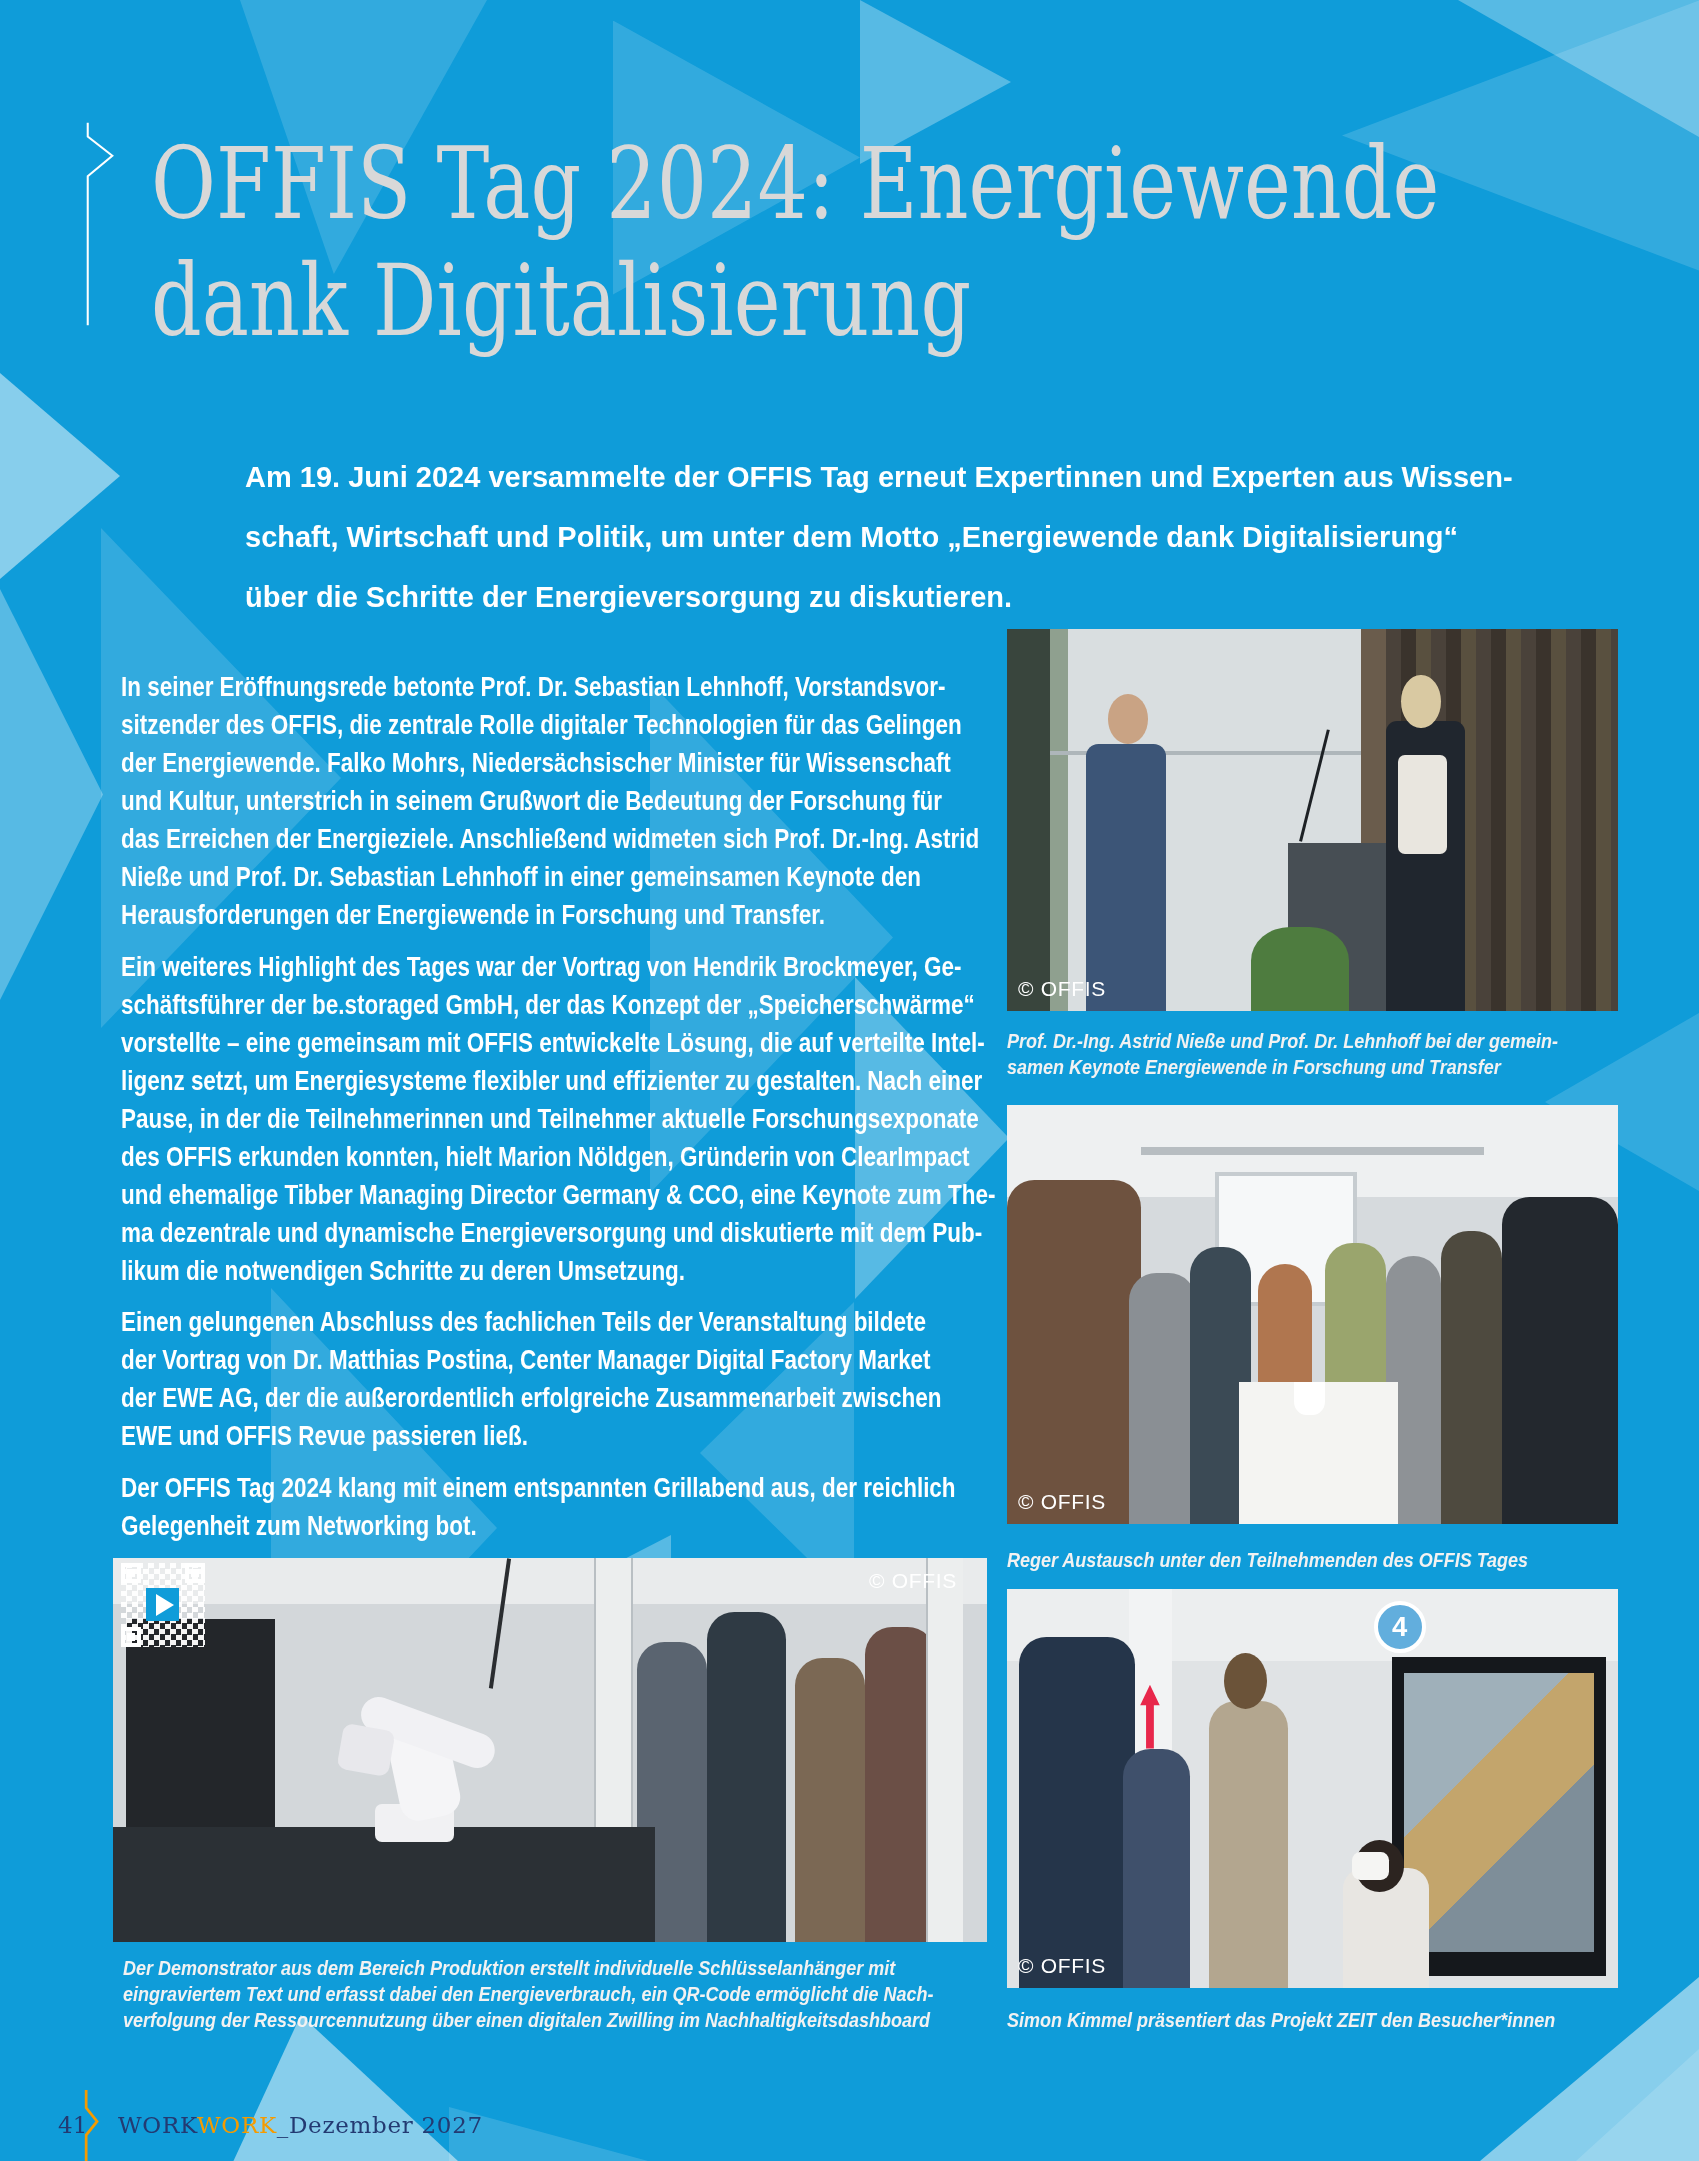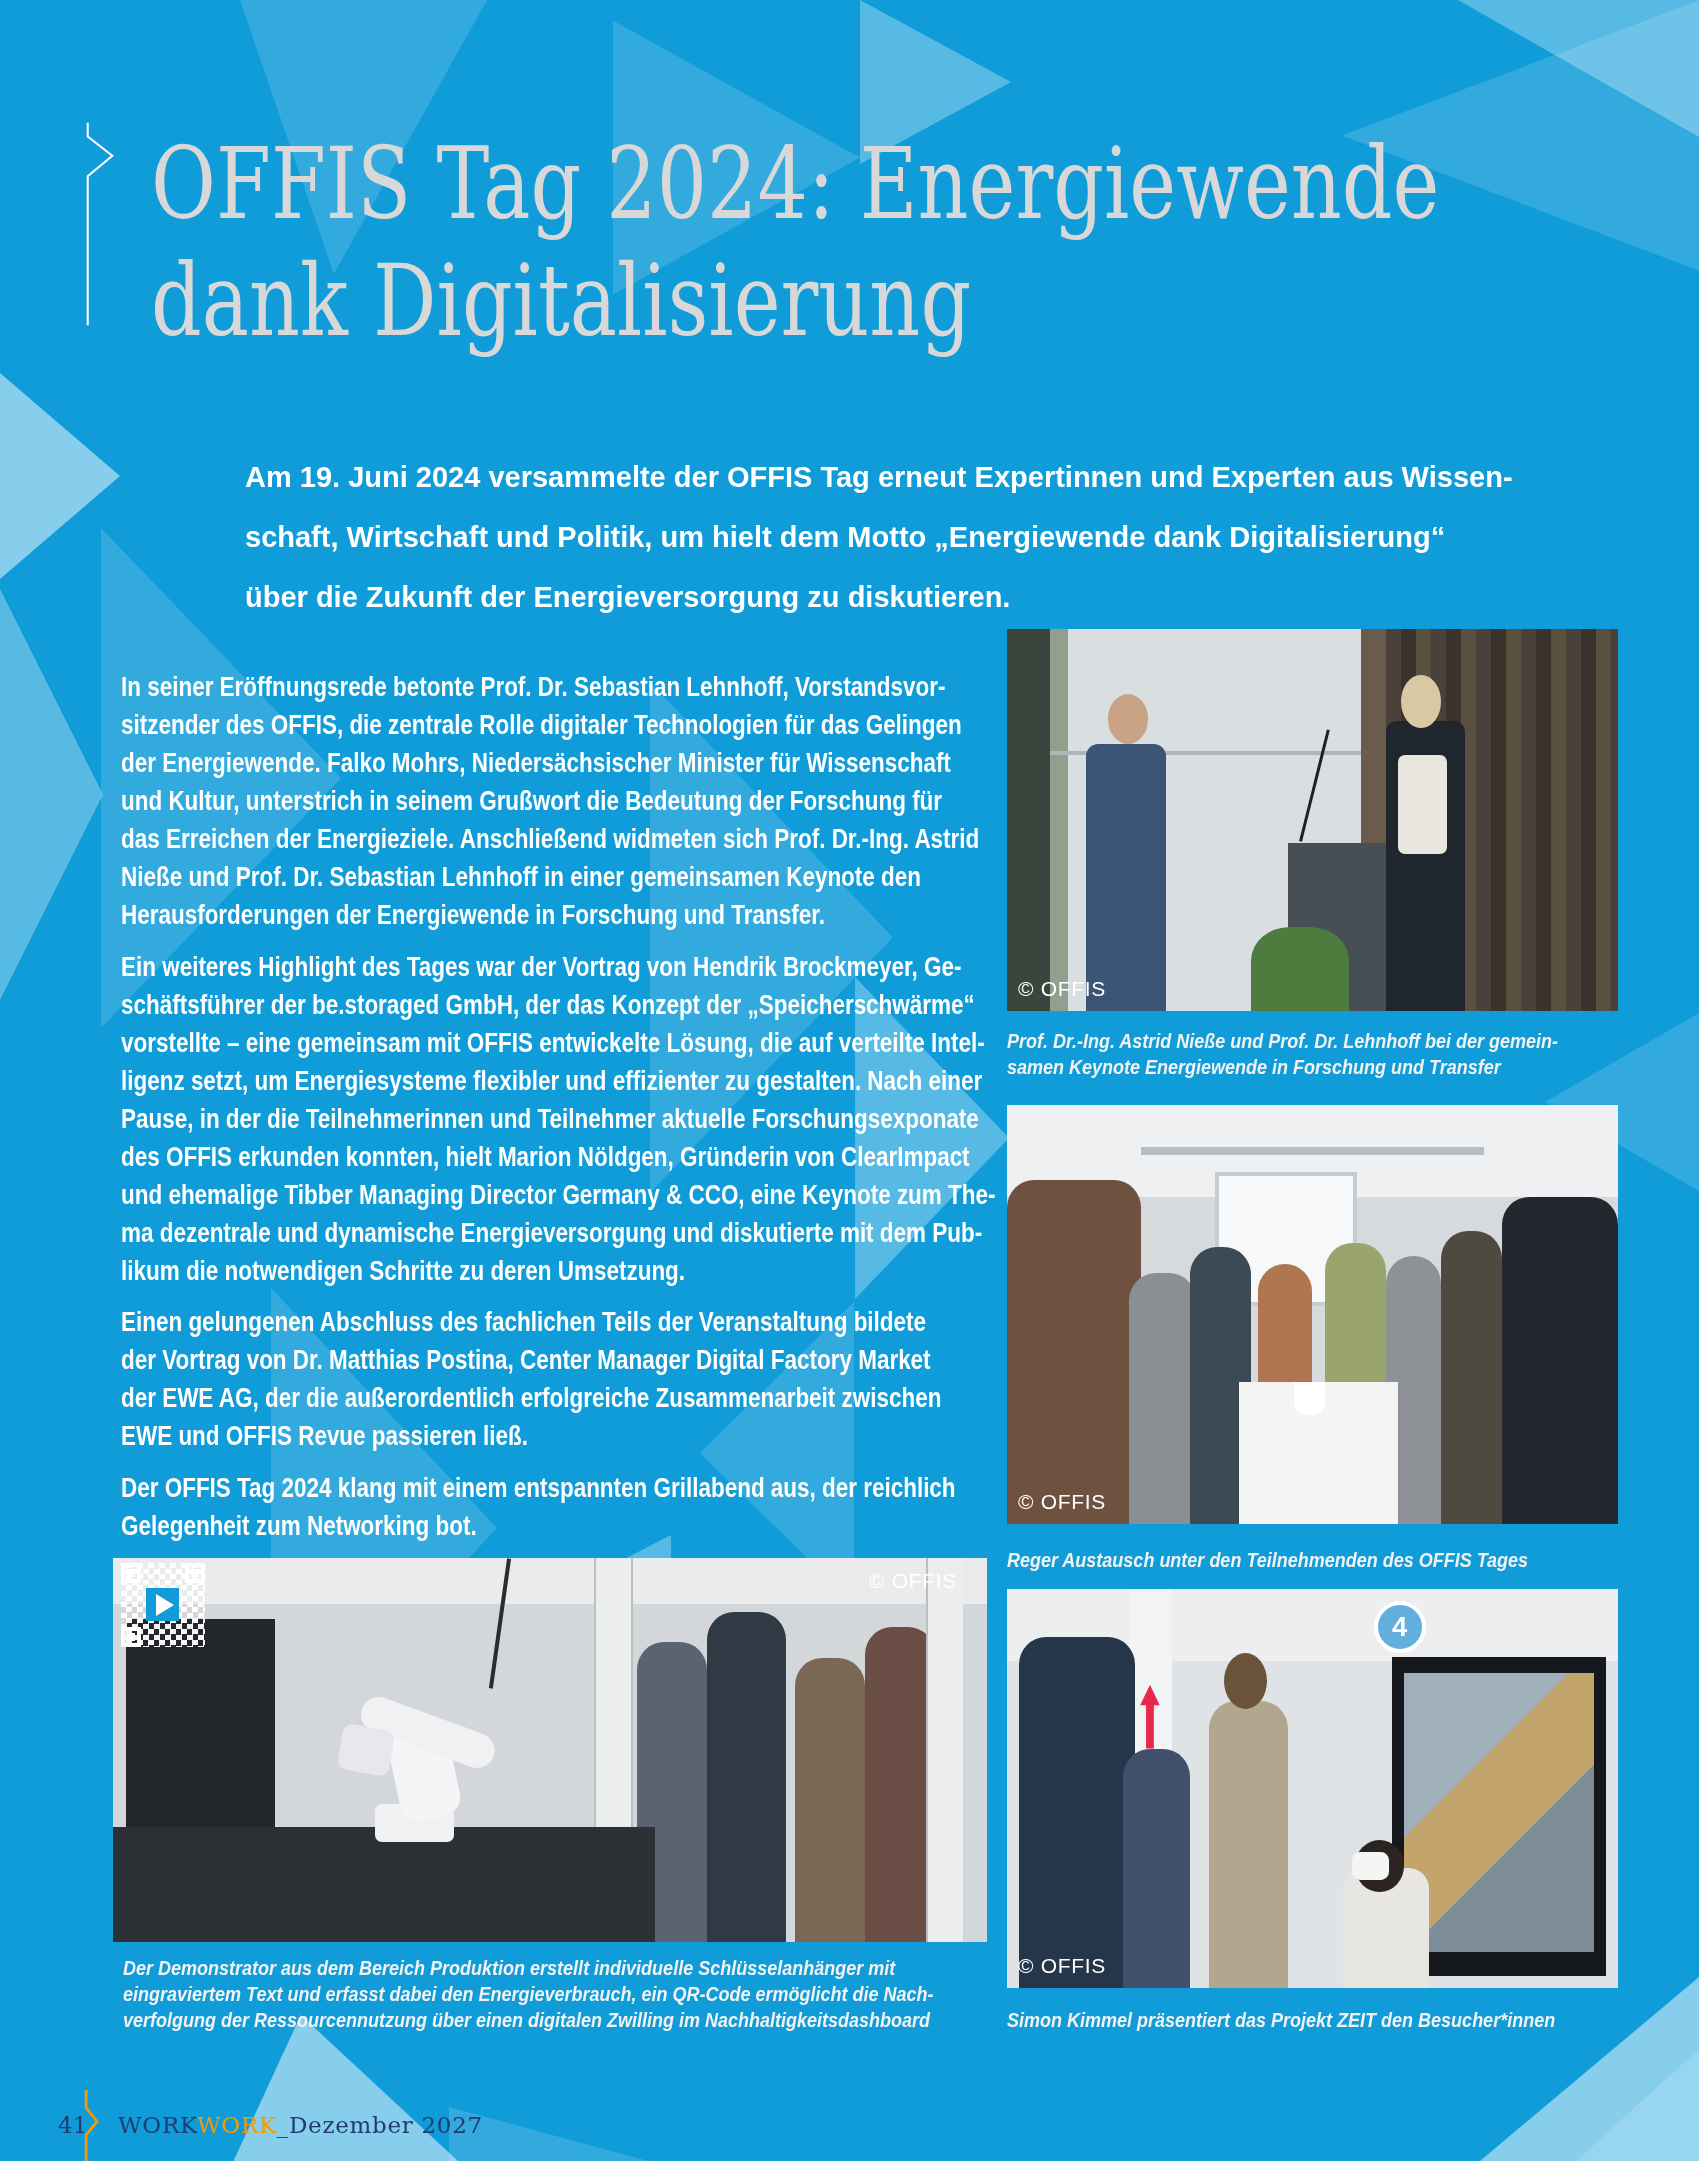--- a/index.html
+++ b/index.html
@@ -130,22 +130,22 @@
     <polyline points="4,2 4,22 40,50 4,80 4,298" fill="none" stroke="#ffffff" stroke-width="3"></polyline>
   </svg>
 
   <div class="title">
     <div class="nowrap">OFFIS Tag 2024: Energiewende</div>
     <div class="nowrap">dank Digitalisierung</div>
   </div>
 
   <div class="intro">
     <div class="nowrap">Am 19. Juni 2024 versammelte der OFFIS Tag erneut Expertinnen und Experten aus Wissen-</div>
-    <div class="nowrap">schaft, Wirtschaft und Politik, um hielt dem Motto „Energiewende dank Digitalisierung“</div>
-    <div class="nowrap">über die Zukunft der Energieversorgung zu diskutieren.</div>
+    <div class="nowrap">schaft, Wirtschaft und Politik, um unter dem Motto „Energiewende dank Digitalisierung“</div>
+    <div class="nowrap">über die Schritte der Energieversorgung zu diskutieren.</div>
   </div>
 
   <div class="article">
     <p>
       <span class="nowrap" style="display:block">In seiner Eröffnungsrede betonte Prof. Dr. Sebastian Lehnhoff, Vorstandsvor-</span>
       <span class="nowrap" style="display:block">sitzender des OFFIS, die zentrale Rolle digitaler Technologien für das Gelingen</span>
       <span class="nowrap" style="display:block">der Energiewende. Falko Mohrs, Niedersächsischer Minister für Wissenschaft</span>
       <span class="nowrap" style="display:block">und Kultur, unterstrich in seinem Grußwort die Bedeutung der Forschung für</span>
       <span class="nowrap" style="display:block">das Erreichen der Energieziele. Anschließend widmeten sich Prof. Dr.-Ing. Astrid</span>
       <span class="nowrap" style="display:block">Nieße und Prof. Dr. Sebastian Lehnhoff in einer gemeinsamen Keynote den</span>

